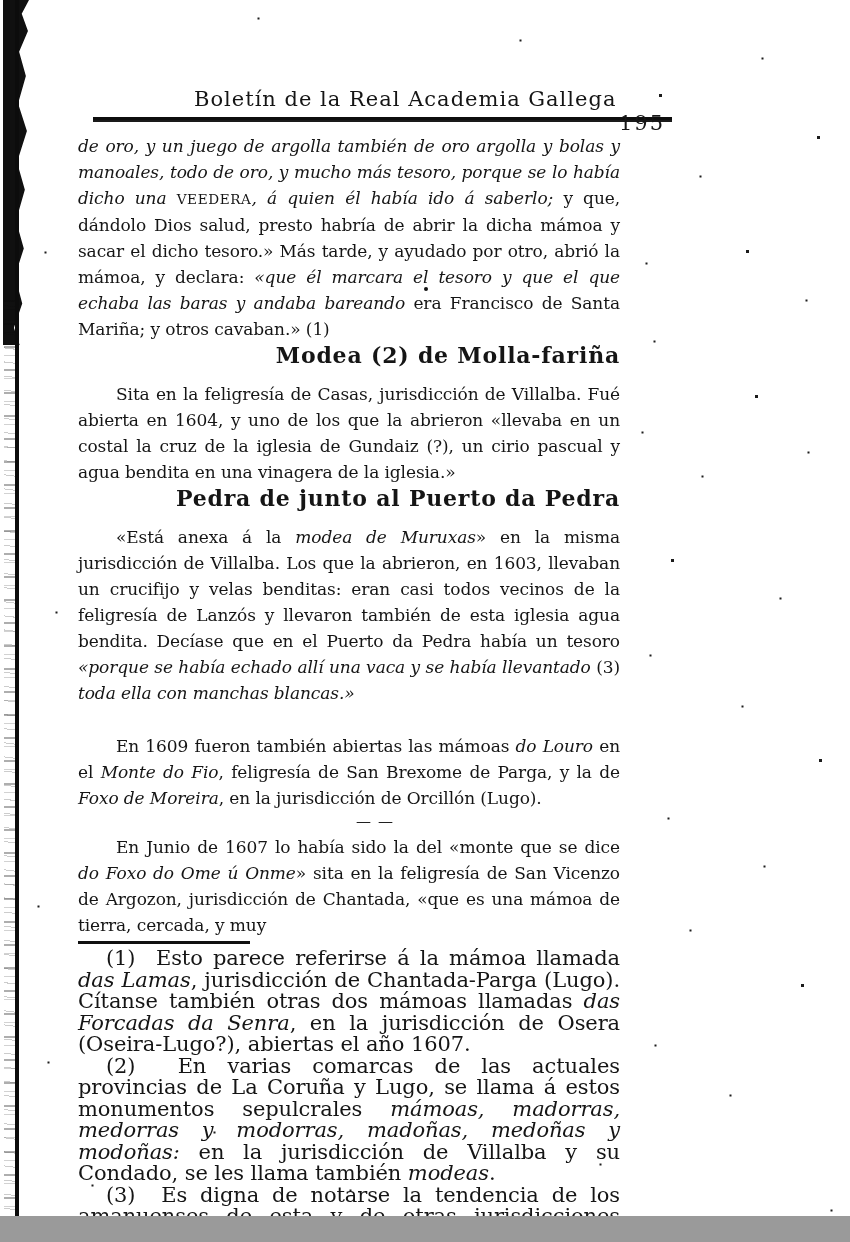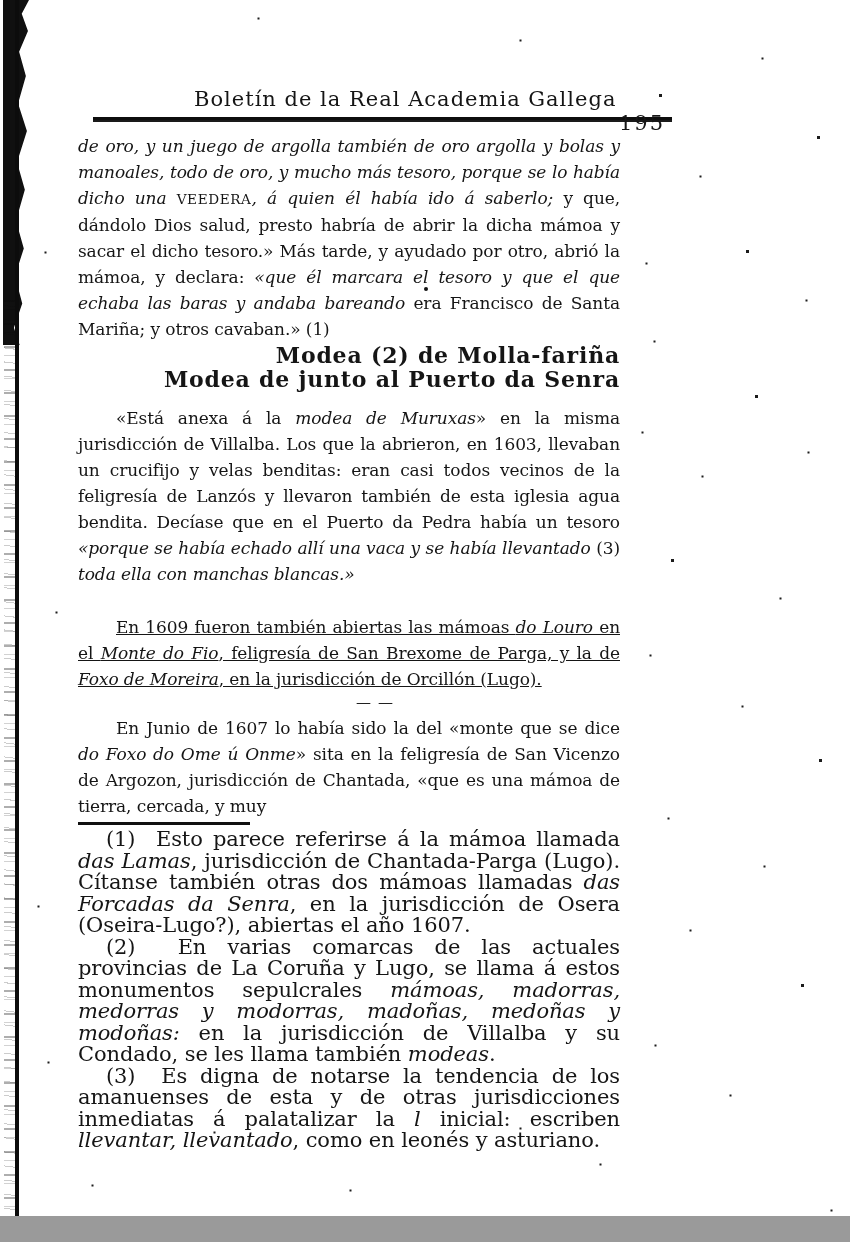--- a/index.html
+++ b/index.html
@@ -48,21 +48,21 @@
   .running-header{position:relative;margin-top:86px;height:26px;font-size:21px;line-height:26px;}
   .journal-title{position:absolute;left:116px;letter-spacing:1px;white-space:nowrap;}
   .page-number{position:absolute;left:541px;letter-spacing:2px;margin-top:24px;}
   .header-rule{margin-top:5px;margin-left:15px;width:579px;height:3px;background:#0d0d0d;box-shadow:0 2px 0 #1a1a1a;}
 
   .para{margin:0;font-size:17px;line-height:26px;text-align:justify;letter-spacing:-0.1px;}
   .para.indent{text-indent:38px;}
   .p1{margin-top:13px;}
   .section-heading{margin:2px 0 0 0;font-size:22px;line-height:22px;font-weight:bold;text-align:right;letter-spacing:0.8px;}
   .section-heading + .para{margin-top:15px;}
-  .gap-before{margin-top:27px;text-decoration:underline;}
+  .gap-before{margin-top:27px;}
   .divider{margin-top:3px;height:16px;line-height:14px;text-align:center;letter-spacing:1px;text-indent:52px;font-size:15px;}
   .p5{margin-top:4px;}
 
   .footnote-rule{margin-top:3px;width:172px;height:3px;background:#101010;}
   .footnotes{margin-top:4px;}
   .footnote{margin:0;font-size:21px;line-height:21.5px;text-align:justify;text-indent:28px;letter-spacing:-0.1px;}
 
   .seg-roman{font-style:normal;}
   .seg-italic{font-style:italic;}
   .seg-smallcaps{font-size:.8em;letter-spacing:.6px;}
@@ -83,22 +83,23 @@
     <div class="running-header">
       <span class="journal-title">Boletín de la Real Academia Gallega</span>
       <span class="page-number">195</span>
     </div>
     <div class="header-rule"></div>
 
     <p class="para p1"><span class="seg-italic">de oro, y un juego de argolla también de oro argolla y bolas y manoales, todo de oro, y mucho más tesoro, porque se lo había dicho una </span><span class="seg-smallcaps">VEEDERA</span><span class="seg-italic">, á quien él había ido á saberlo;</span><span class="seg-roman"> y que, dándolo Dios salud, presto habría de abrir la dicha mámoa y sacar el dicho tesoro.» Más tarde, y ayudado por otro, abrió la mámoa, y declara: </span><span class="seg-italic">«que él marcara el tesoro y que el que echaba las baras y andaba bareando</span><span class="seg-roman"> era Francisco de Santa Mariña; y otros cavaban.» (1)</span></p>
 
     <h2 class="section-heading">Modea (2) de Molla-fariña</h2>
 
+    <p class="para indent"><span class="seg-roman">Sita en la feligresía de Casas, jurisdicción de Villalba. Fué abierta en 1604, y uno de los que la abrieron «llevaba en un costal la cruz de la iglesia de Gundaiz (?), un cirio pascual y agua bendita en una vinagera de la iglesia.»</span></p>
 
-    <h2 class="section-heading">Modea de junto al Puerto da Senra</h2>
+    <h2 class="section-heading">Pedra de junto al Puerto da Pedra</h2>
 
     <p class="para indent"><span class="seg-roman">«Está anexa á la </span><span class="seg-italic">modea de Muruxas</span><span class="seg-roman">» en la misma jurisdicción de Villalba. Los que la abrieron, en 1603, llevaban un crucifijo y velas benditas: eran casi todos vecinos de la feligresía de Lanzós y llevaron también de esta iglesia agua bendita. Decíase que en el Puerto da Pedra había un tesoro </span><span class="seg-italic">«porque se había echado allí una vaca y se había llevantado</span><span class="seg-roman"> (3) </span><span class="seg-italic">toda ella con manchas blancas.»</span></p>
 
     <p class="para indent gap-before"><span class="seg-roman">En 1609 fueron también abiertas las mámoas </span><span class="seg-italic">do Louro</span><span class="seg-roman"> en el </span><span class="seg-italic">Monte do Fio</span><span class="seg-roman">, feligresía de San Brexome de Parga, y la de </span><span class="seg-italic">Foxo de Moreira</span><span class="seg-roman">, en la jurisdicción de Orcillón (Lugo).</span></p>
 
     <div class="divider">— —</div>
 
     <p class="para indent p5"><span class="seg-roman">En Junio de 1607 lo había sido la del «monte que se dice </span><span class="seg-italic">do Foxo do Ome ú Onme</span><span class="seg-roman">» sita en la feligresía de San Vicenzo de Argozon, jurisdicción de Chantada, «que es una mámoa de tierra, cercada, y muy</span></p>
 
     <div class="footnote-rule"></div>

